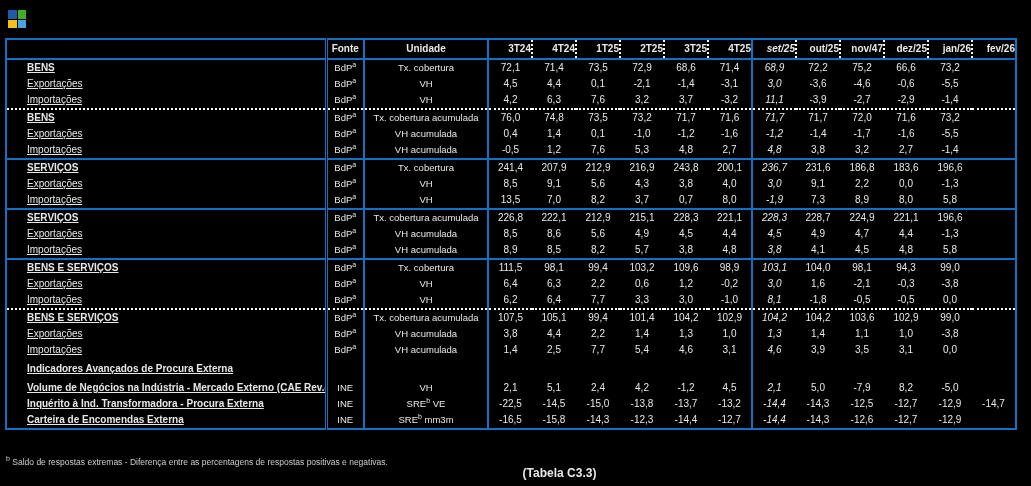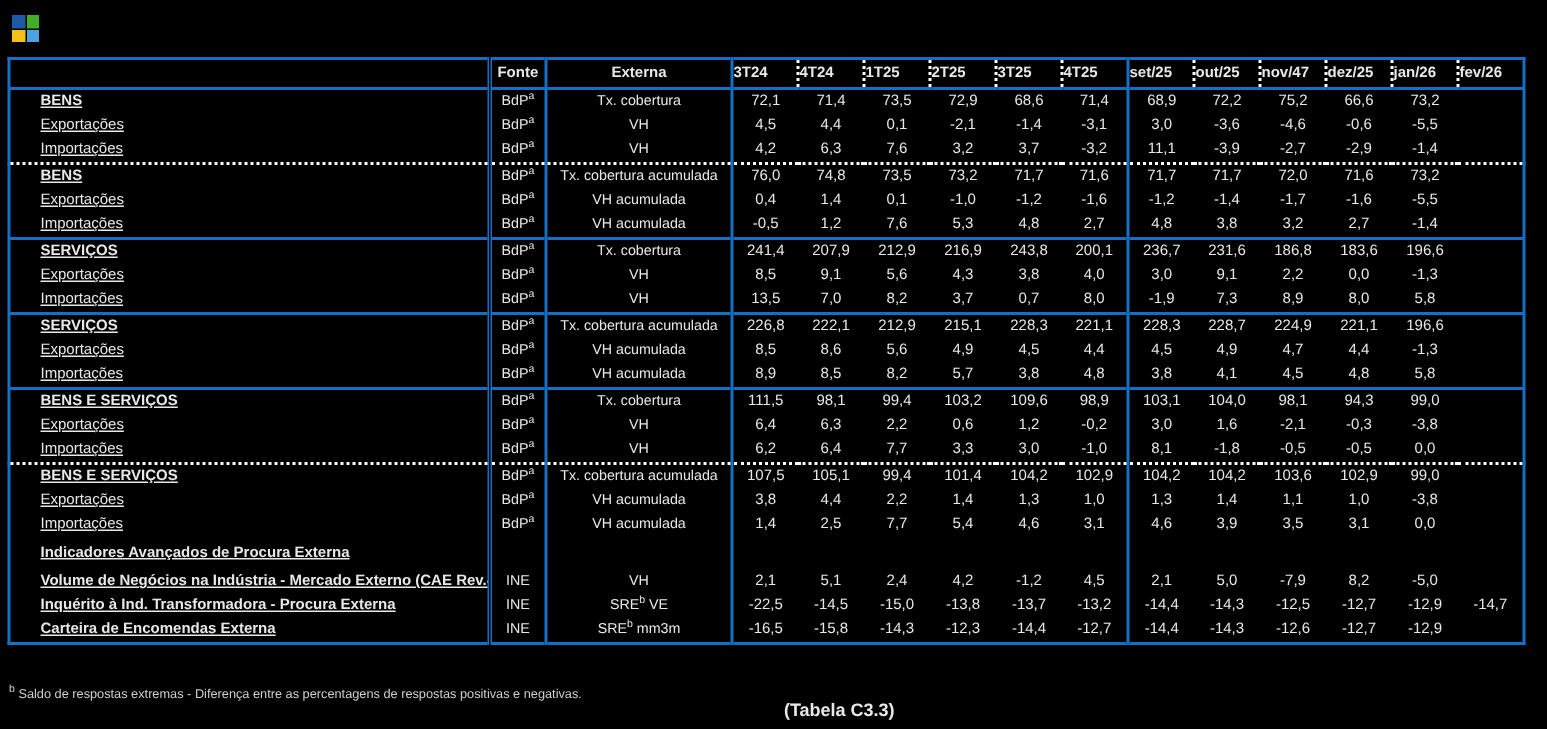--- a/index.html
+++ b/index.html
@@ -10,23 +10,23 @@
   table{position:absolute;top:38px;left:5px;width:828px;border-collapse:collapse;
     table-layout:fixed;border:2px solid #1470c4;}
   th,td{height:16px;padding:0;font-size:10px;line-height:12px;white-space:nowrap;
     overflow:hidden;font-weight:bold;color:#e8e8e8;}
   th{height:18px;border-bottom:2px solid #1470c4;}
   .label{text-align:left;padding-left:20px;border-right:3px double #1470c4;font-weight:normal;text-decoration:underline;}
   .label.b{font-weight:bold;}
   .mid{text-align:center;border-right:2px solid #1470c4;font-size:9.5px;}
   td.mid{font-weight:normal;}
   th.mid{font-size:10px;}
-  .per{text-align:left;border-left:2px dotted #ffffff;}
+  .per{text-align:right;border-left:2px dotted #ffffff;}
   .val{text-align:center;font-weight:normal;}
-  .qsep{border-left:2px solid #1470c4 !important;}
+  .qsep{border-left:2px solid #1470c4 !important;font-style:italic;}
   .dd{border-top:2px dotted #ffffff;}
   .ds{border-top:2px solid #1470c4;margin-top:23px;}
   .tall{height:22px;}
   sup{font-size:7px;vertical-align:super;line-height:0;}
   .footnote{position:absolute;left:6px;top:457px;font-size:8.5px;color:#cfcfcf;}
   .caption{position:absolute;left:0;top:466px;width:1031px;text-align:center;
     font-size:12px;font-weight:bold;color:#e8e8e8;padding-left:44px;}
 </style>
 </head>
 <body>
@@ -53,21 +53,21 @@
       <col style="width:44px">
       <col style="width:44px">
       <col style="width:44px">
       <col style="width:44px">
       <col style="width:44px">
     </colgroup>
     <tbody>
       <tr>
         <th class="label"></th>
         <th class="mid">Fonte</th>
-        <th class="mid">Externa</th>
+        <th class="mid">Unidade</th>
         <th class="per">3T24</th>
         <th class="per">4T24</th>
         <th class="per">1T25</th>
         <th class="per">2T25</th>
         <th class="per">3T25</th>
         <th class="per">4T25</th>
         <th class="per qsep">set/25</th>
         <th class="per">out/25</th>
         <th class="per">nov/47</th>
         <th class="per">dez/25</th>

